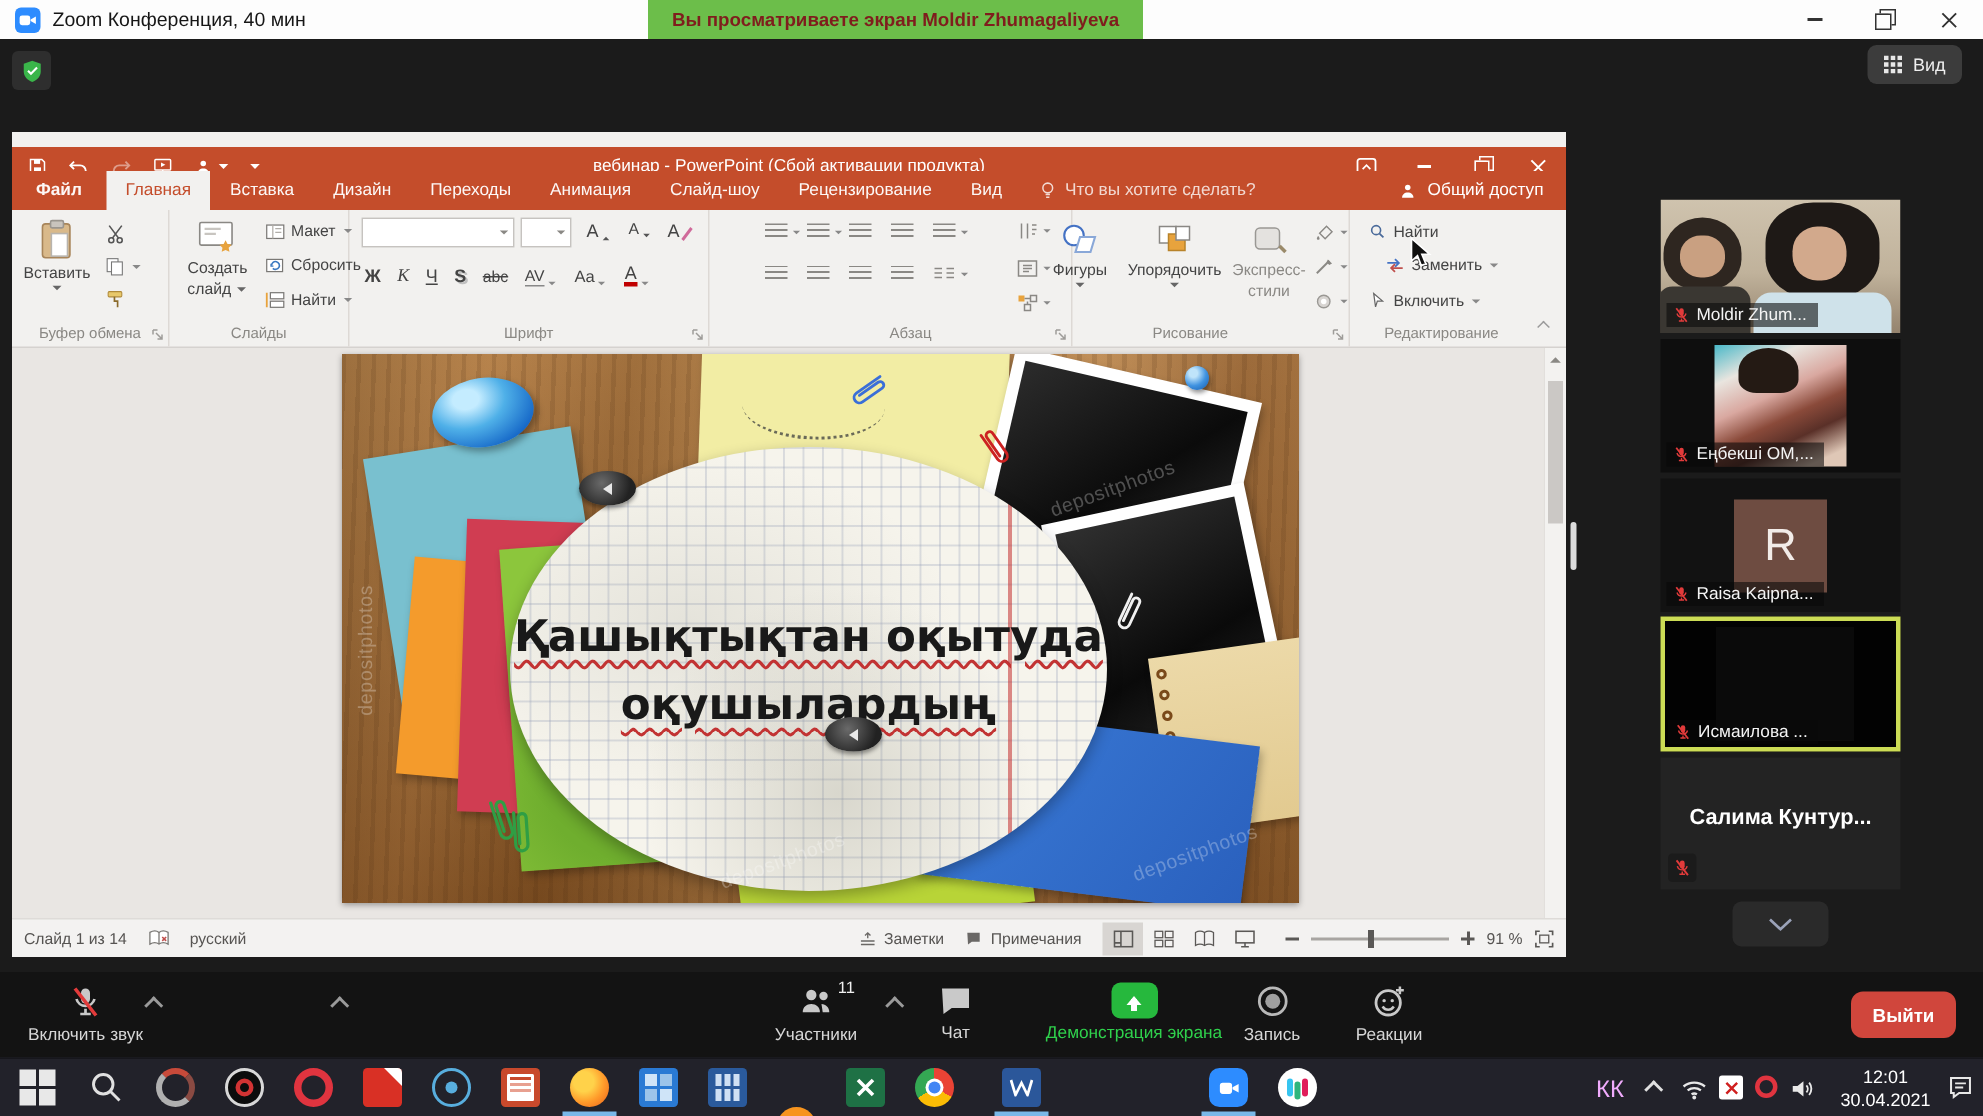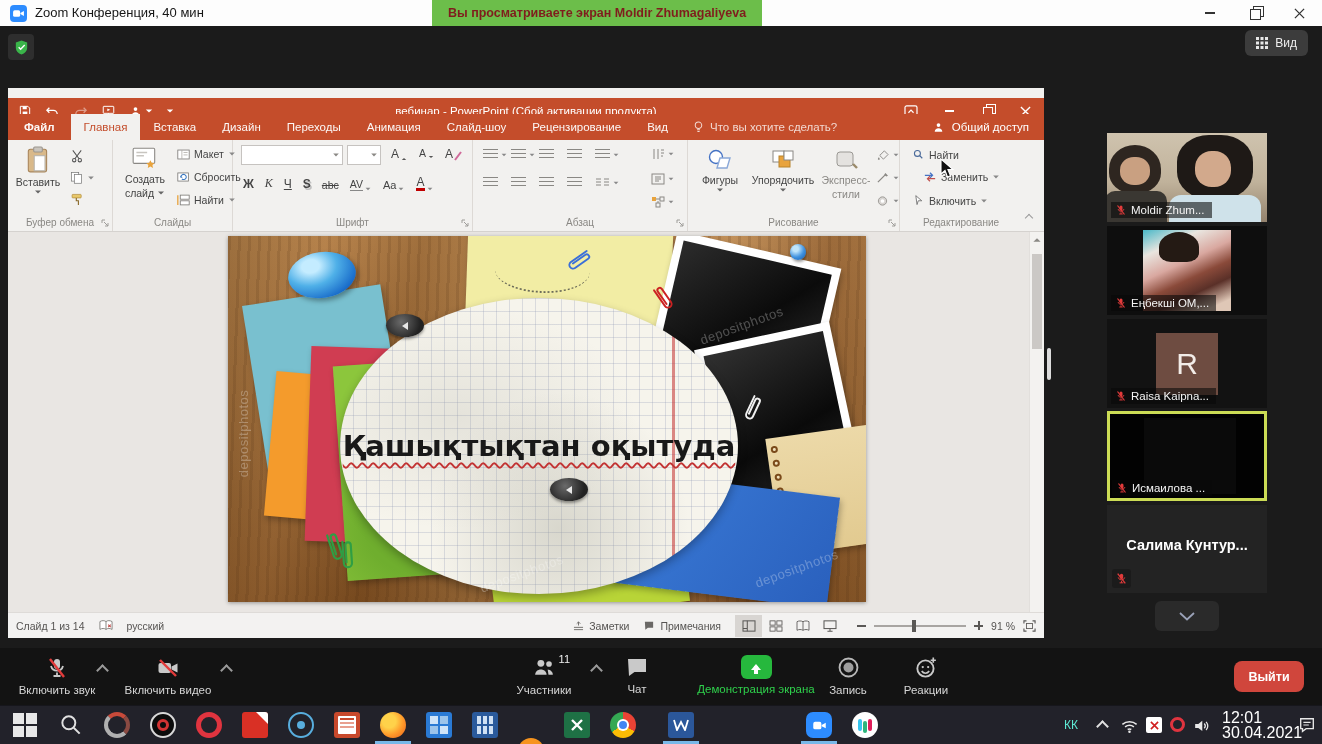--- a/index.html
+++ b/index.html
@@ -107,22 +107,22 @@
   .chev-up-big{width:9px;height:9px;border-left:2px solid #9a9a9a;border-top:2px solid #9a9a9a;transform:rotate(45deg)}
   .sharebox{width:31px;height:24px;background:#26b83d;border-radius:6px;position:relative}
   .sharebox::before{content:'';position:absolute;left:10px;top:4px;border:5px solid transparent;border-bottom:6px solid #fff}
   .sharebox::after{content:'';position:absolute;left:13.5px;top:11px;width:4px;height:8px;background:#fff}
   .leave-btn{position:absolute;right:18px;top:13px;width:70px;height:31px;background:#d0463c;border-radius:8px;color:#fff;font-size:12.5px;display:flex;align-items:center;justify-content:center;font-weight:bold}
   .badge{position:absolute;right:-13px;top:-2px;font-size:11px;color:#efefef}
   
   #taskbar{left:0;top:705px;width:1322px;height:39px;background:#22222a;border-top:1px solid #16161c}
   .ti{position:absolute;top:6px;width:26px;height:26px;border-radius:3px}
   .ulbar{position:absolute;bottom:0;height:3px;width:36px;background:#79b8e8}
-  .tray-txt{position:absolute;color:#5eead4;font-size:12px}
-  .clock{position:absolute;left:1222px;top:5px;width:70px;color:#fff;font-size:16px;line-height:14.5px;text-align:left}
+  .tray-txt{position:absolute;color:#f0abfc;font-size:16px}
+  .clock{position:absolute;left:1222px;top:5px;width:70px;color:#fff;font-size:12px;line-height:14.5px;text-align:center}
   .cursor{z-index:99}
 </style>
 </head>
 <body>
 
 <svg width="0" height="0" style="position:absolute">
   <defs>
     <g id="d-micoff">
         <rect x="9" y="3" width="6" height="10" rx="3" fill="currentColor"></rect>
         <path d="M6 10a6.2 6.2 0 0 0 12 0" fill="none" stroke="currentColor" stroke-width="1.8"></path>
@@ -433,21 +433,21 @@
               <span class="fb-col">А</span>
               <i class="tri-dn" style="transform:scale(.6);color:#888"></i>
             </span>
         </div>
         <span class="grp-label">Шрифт</span>
         <svg class="dlg" width="8" height="8" viewBox="0 0 8 8">
             <path d="M1 1h3M1 1v3M3 3l4 4M7 4v3h-3" stroke="#8a8884" fill="none"></path>
           </svg>
       </div>
 
-      <div class="grp" style="left:465px;width:215px">
+      <div class="grp" style="left:492px;width:215px">
         <div class="smbtn" style="left:10px;top:9px;gap:2px">
             <div class="licon"></div>
             <i class="tri-dn" style="transform:scale(.6);color:#888"></i>
           </div>
         <div class="smbtn" style="left:38px;top:9px;gap:2px">
             <div class="licon"></div>
             <i class="tri-dn" style="transform:scale(.6);color:#888"></i>
           </div>
         <div class="smbtn" style="left:66px;top:9px">
             <div class="licon"></div>
@@ -625,20 +625,21 @@
         </div>
 
         <div class="tabstrip" style="left:452px;top:338px;background:#35c33a;transform:rotate(10deg)"></div>
         <div class="tabstrip" style="left:490px;top:334px;background:#e6e23c;transform:rotate(17deg)"></div>
         <div class="tabstrip" style="left:524px;top:326px;background:#f0a23a;transform:rotate(25deg)"></div>
         <div class="tabstrip" style="left:552px;top:310px;background:#e23b3b;transform:rotate(36deg)"></div>
         <div class="paper" style="left:388px;top:248px;width:218px;height:112px;background:linear-gradient(120deg,#3b7cd8,#2a60bd);transform:rotate(7deg);z-index:8"></div>
 
         <div class="oval">
           <span class="sl-line">Қашықтықтан оқытуда</span>
+          <span class="sl-line">оқушылардың</span>
         </div>
         <div class="audiobtn" style="left:158px;top:78px"></div>
         <div class="audiobtn" style="left:322px;top:242px"></div>
 
         <svg class="clip" style="left:342px;top:8px;transform:rotate(55deg);color:#3a6fd8" width="16" height="34" viewBox="0 0 20 40">
             <use href="#d-clip"></use>
           </svg>
         <svg class="clip" style="left:428px;top:46px;transform:rotate(-35deg);color:#cc2222" width="16" height="34" viewBox="0 0 20 40">
             <use href="#d-clip"></use>
           </svg>
@@ -791,26 +792,20 @@
   </div>
 
   <div class="t" id="zmbar">
     <div class="zbtn" style="left:14px;top:8px;width:86px">
       <svg width="24" height="24" viewBox="0 0 24 24" style="color:#c9c9c9">
           <use href="#d-micoff"></use>
         </svg>
       <span>Включить звук</span>
     </div>
     <i class="t chev-up-big" style="left:98px;top:18px"></i>
-    <div class="zbtn" style="left:118px;top:8px;width:100px">
-      <svg width="26" height="24" viewBox="0 0 24 24" style="color:#c9c9c9">
-          <use href="#d-camoff"></use>
-        </svg>
-      <span>Включить видео</span>
-    </div>
     <i class="t chev-up-big" style="left:222px;top:18px"></i>
     <div class="zbtn" style="left:506px;top:7px;width:76px">
       <span style="position:relative">
         <svg width="26" height="25" viewBox="0 0 24 24" style="color:#c9c9c9">
             <use href="#d-people"></use>
           </svg>
         <span class="badge">11</span>
       </span>
       <span>Участники</span>
     </div>

